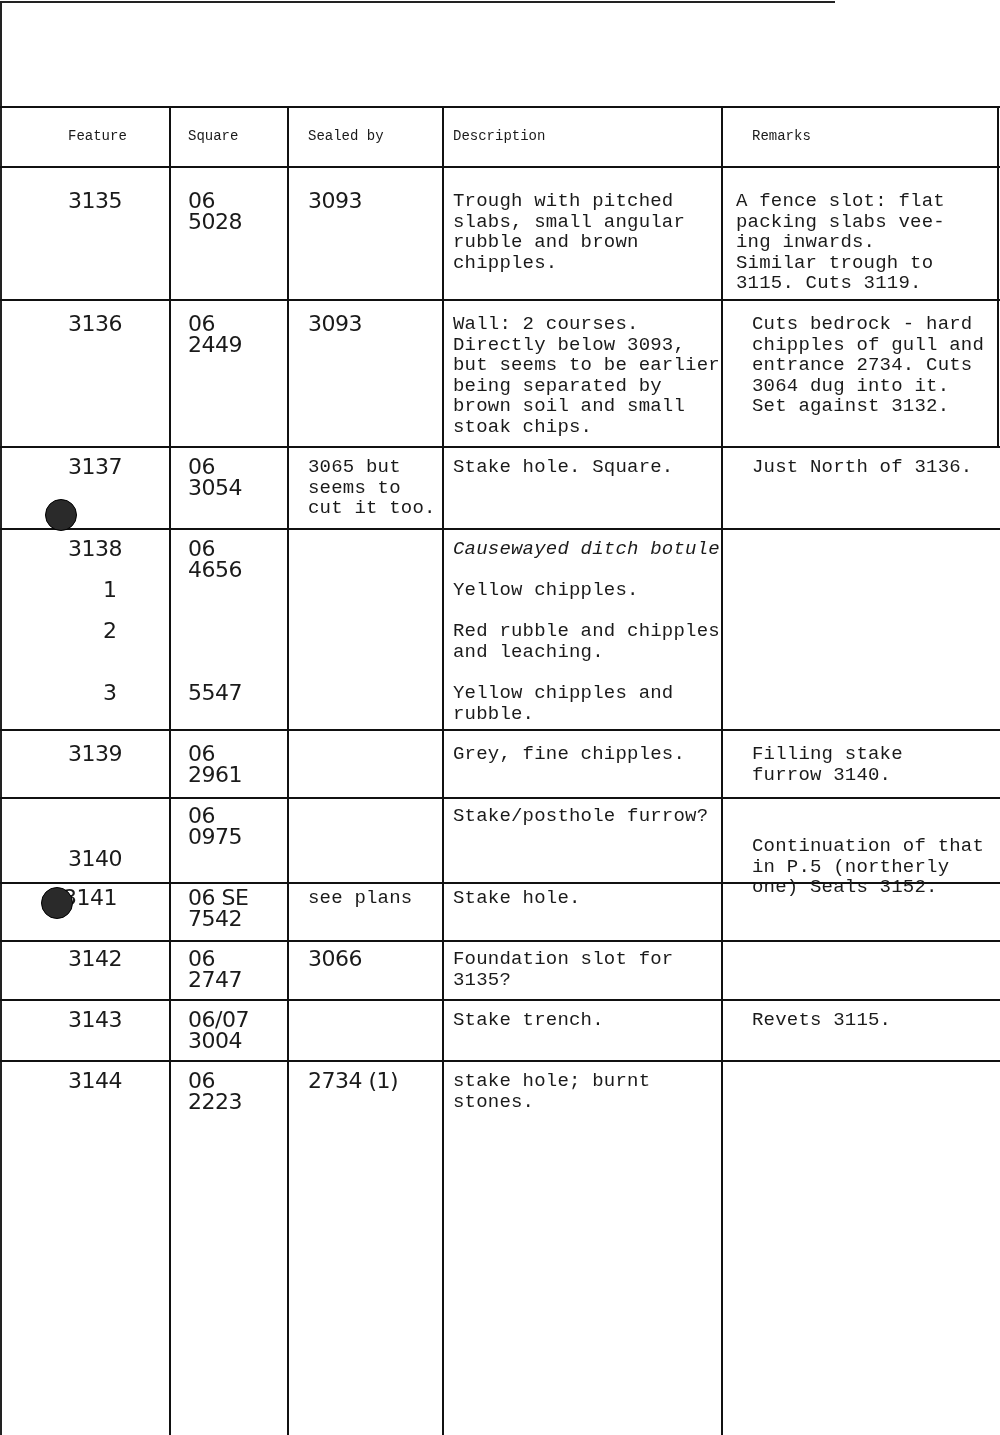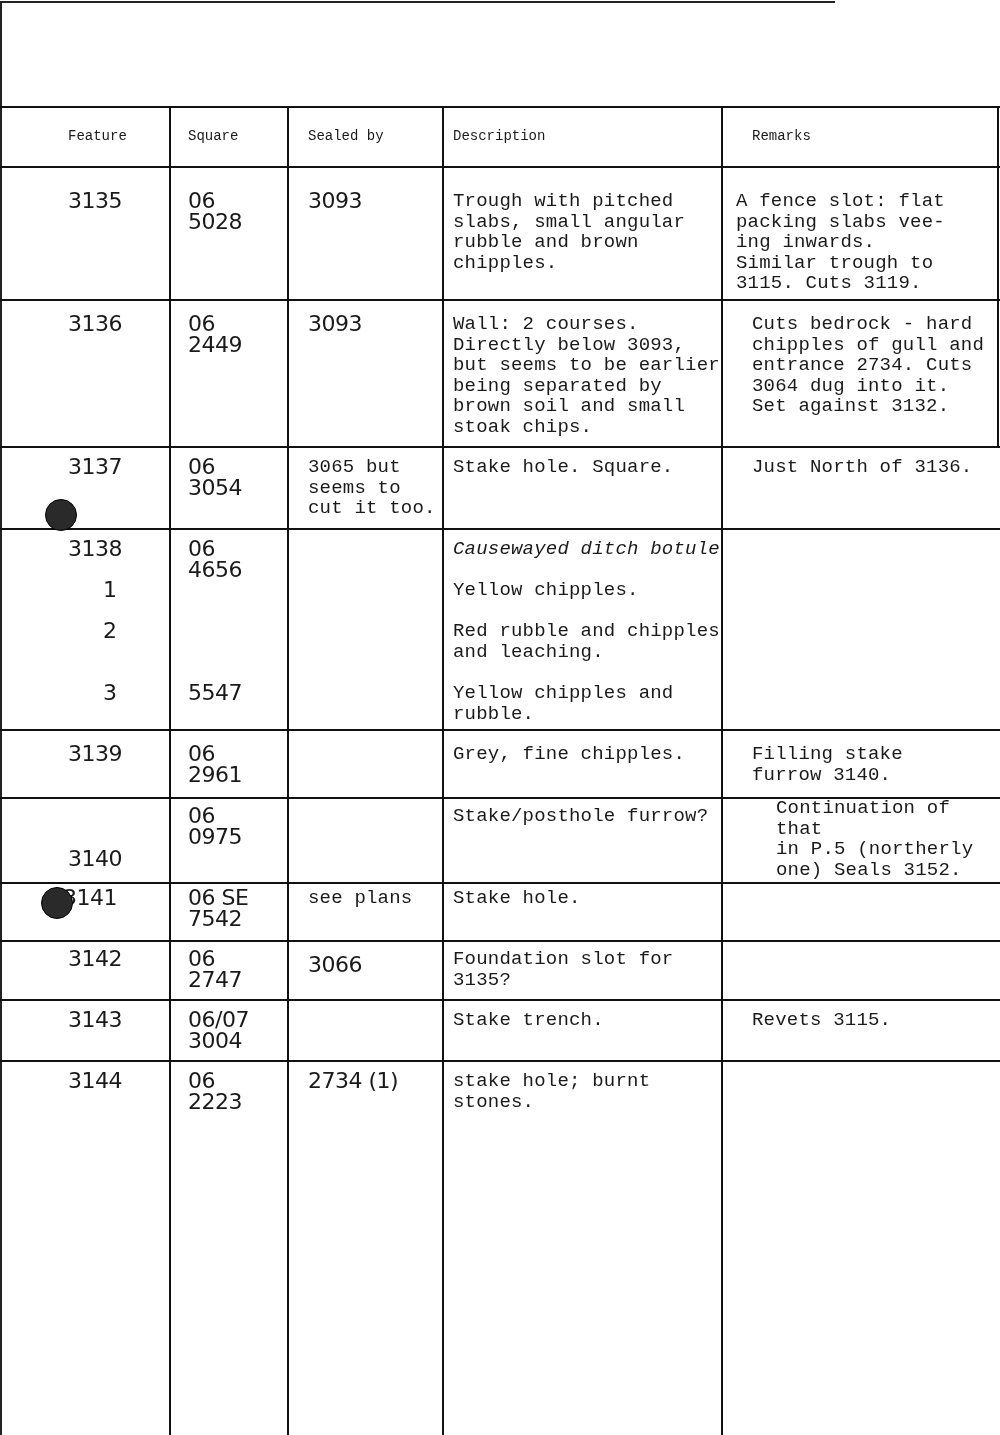--- a/index.html
+++ b/index.html
@@ -117,38 +117,38 @@
     <div class="cell" style="left:453px; top:744px;">Grey, fine chipples.</div>
     <div class="cell" style="left:752px; top:744px;">Filling stake
 furrow 3140.</div>
   </div>
 
   <div>
     <div class="cell hand" style="left:68px; top:806px;margin-top:43px;">3140</div>
     <div class="cell hand" style="left:188px; top:806px;">06
 0975</div>
     <div class="cell" style="left:453px; top:806px;">Stake/posthole furrow?</div>
-    <div class="cell" style="left:752px; top:798px;margin-left:24px;">Continuation of that
+    <div class="cell" style="left:752px; top:836px;">Continuation of that
 in P.5 (northerly
 one)  Seals 3152.</div>
   </div>
 
   <div>
     <div class="cell hand" style="left:63px; top:888px;">3141</div>
     <div class="cell hand" style="left:188px; top:888px;">06  SE
 7542</div>
     <div class="cell" style="left:308px; top:888px;">see plans</div>
     <div class="cell" style="left:453px; top:888px;">Stake hole.</div>
   </div>
 
   <div>
     <div class="cell hand" style="left:68px; top:949px;">3142</div>
     <div class="cell hand" style="left:188px; top:949px;">06
 2747</div>
-    <div class="cell hand" style="left:308px; top:949px;margin-top:6px;">3066</div>
+    <div class="cell hand" style="left:308px; top:949px;">3066</div>
     <div class="cell" style="left:453px; top:949px;">Foundation slot for
 3135?</div>
   </div>
 
   <div>
     <div class="cell hand" style="left:68px; top:1010px;">3143</div>
     <div class="cell hand" style="left:188px; top:1010px;">06/07
 3004</div>
     <div class="cell" style="left:453px; top:1010px;">Stake trench.</div>
     <div class="cell" style="left:752px; top:1010px;">Revets 3115.</div>

